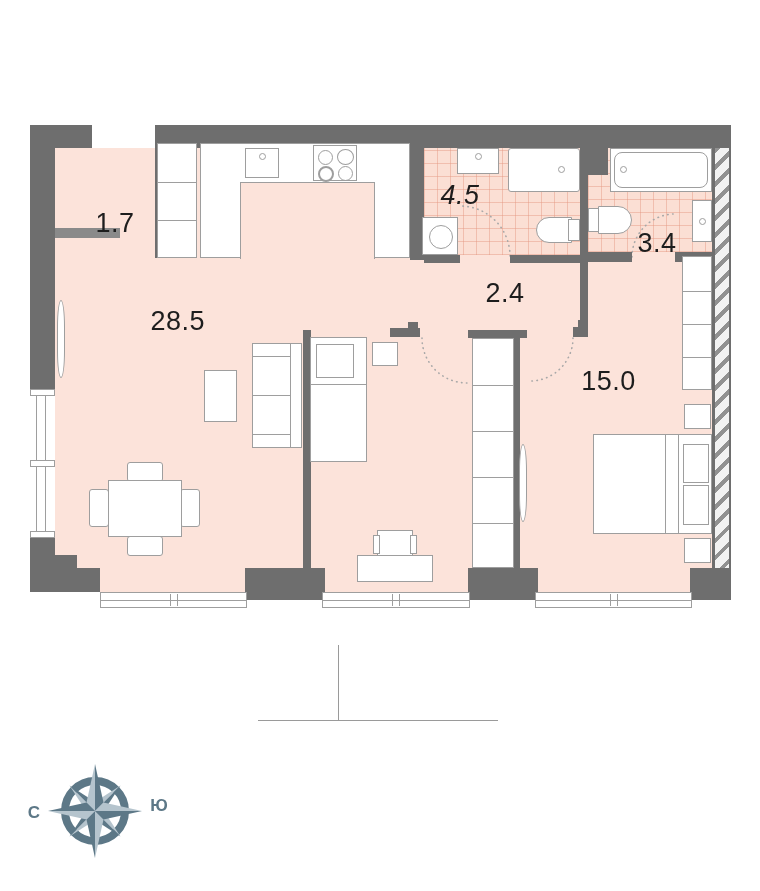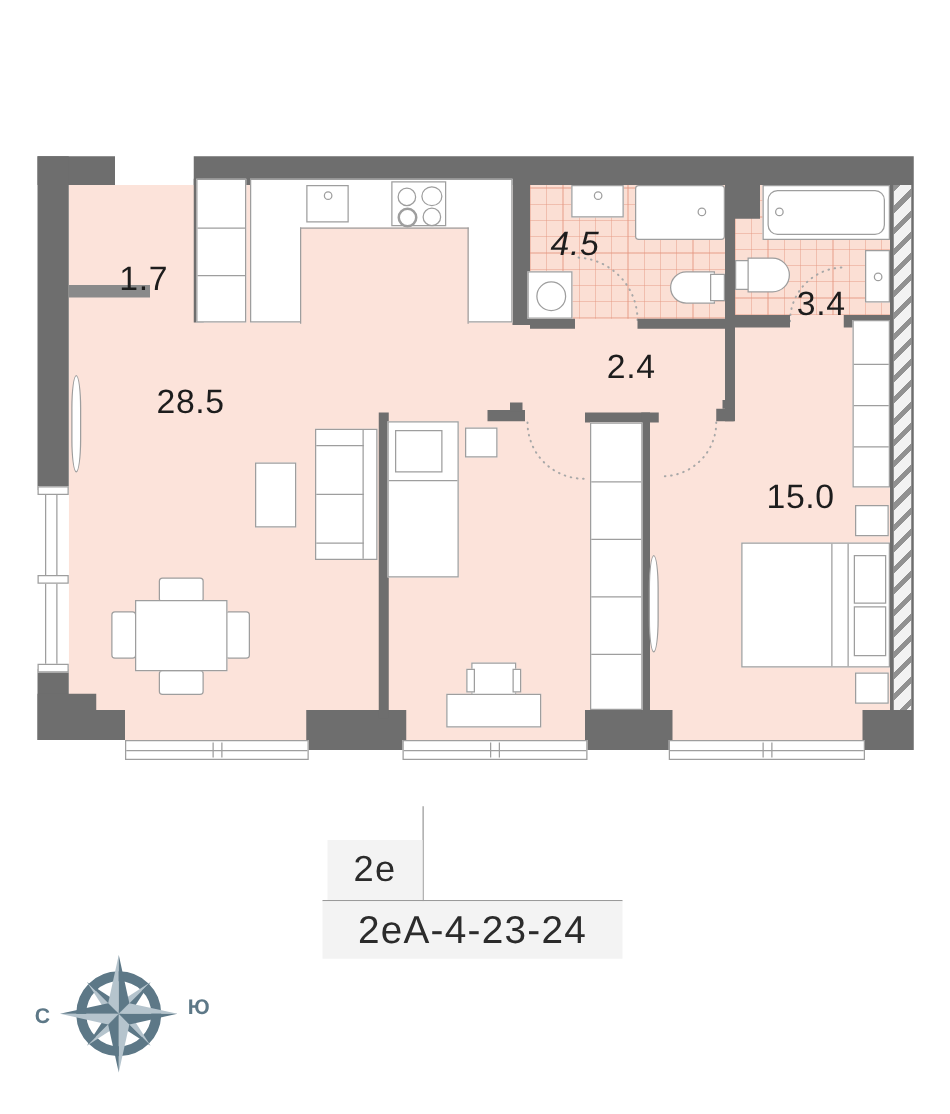--- a/index.html
+++ b/index.html
@@ -159,30 +159,28 @@
     <div style="position:absolute;left:0;top:51px;width:38px;height:0;border-top:1px solid #9e9e9e;"></div>
   </div>
   <div class="furn" style="left:204px;top:370px;width:33px;height:52px;"></div>
   <div class="furn" style="left:127px;top:462px;width:36px;height:20px;border-radius:3px;"></div>
   <div class="furn" style="left:89px;top:489px;width:20px;height:38px;border-radius:3px;"></div>
   <div class="furn" style="left:180px;top:489px;width:20px;height:38px;border-radius:3px;"></div>
   <div class="furn" style="left:127px;top:536px;width:36px;height:20px;border-radius:3px;"></div>
   <div class="furn" style="left:108px;top:480px;width:74px;height:57px;"></div>
 
   <div class="rlab" style="left:80px;top:208px;width:70px;">1.7</div>
-  <div class="rlab" style="left:100px;top:306px;width:105px;">28.5</div>
+  <div class="rlab" style="left:100px;top:306px;width:105px;text-align:right;">28.5</div>
   <div class="rlab" style="left:420px;top:180px;width:80px;font-style:italic;">4.5</div>
   <div class="rlab" style="left:465px;top:278px;width:80px;">2.4</div>
   <div class="rlab" style="left:617px;top:228px;width:80px;">3.4</div>
-  <div class="rlab" style="left:588px;top:366px;width:105px;margin-top:16px;">15.0</div>
+  <div class="rlab" style="left:556px;top:366px;width:105px;">15.0</div>
 
   <div class="tline" style="left:338px;top:645px;width:1px;height:76px;"></div>
-  <div class="tbox" style="left:262px;top:672px;width:76px;height:48px;line-height:48px;font-size:29px;">2е</div>
   <div class="tline" style="left:258px;top:720px;width:240px;height:1px;"></div>
-  <div class="tbox" style="left:258px;top:721px;width:240px;height:46px;line-height:46px;font-size:31px;">2еА-4-23-24</div>
 
   <svg class="abs" style="left:20px;top:750px;" width="150" height="122" viewBox="0 0 150 122">
     <circle cx="75" cy="61" r="30" fill="none" stroke="#5d7887" stroke-width="8"></circle>
 
     <polygon points="100.5,35.5 75,61 76.4,51.1" fill="#b5c4cd"></polygon>
     <polygon points="100.5,35.5 75,61 84.9,59.6" fill="#5d7887"></polygon>
     <polygon points="49.5,35.5 75,61 65.1,59.6" fill="#b5c4cd"></polygon>
     <polygon points="49.5,35.5 75,61 73.6,51.1" fill="#5d7887"></polygon>
     <polygon points="100.5,86.5 75,61 84.9,62.4" fill="#b5c4cd"></polygon>
     <polygon points="100.5,86.5 75,61 76.4,70.9" fill="#5d7887"></polygon>

